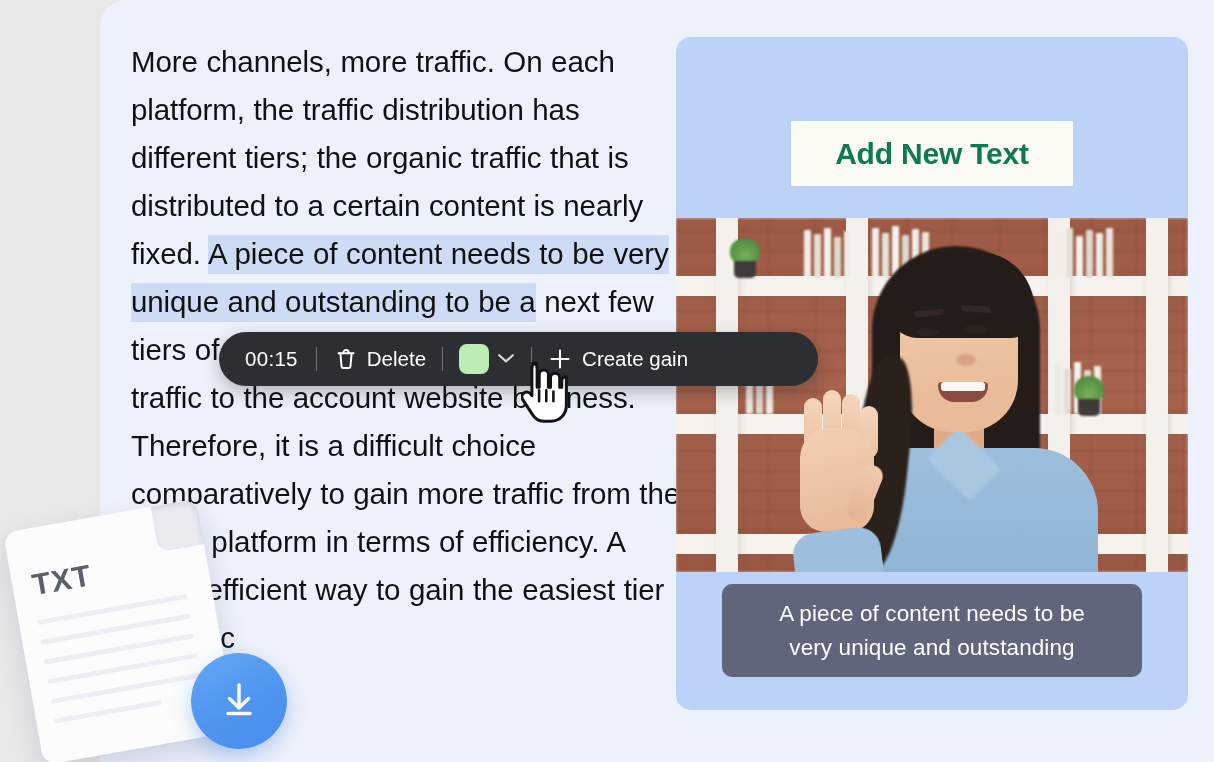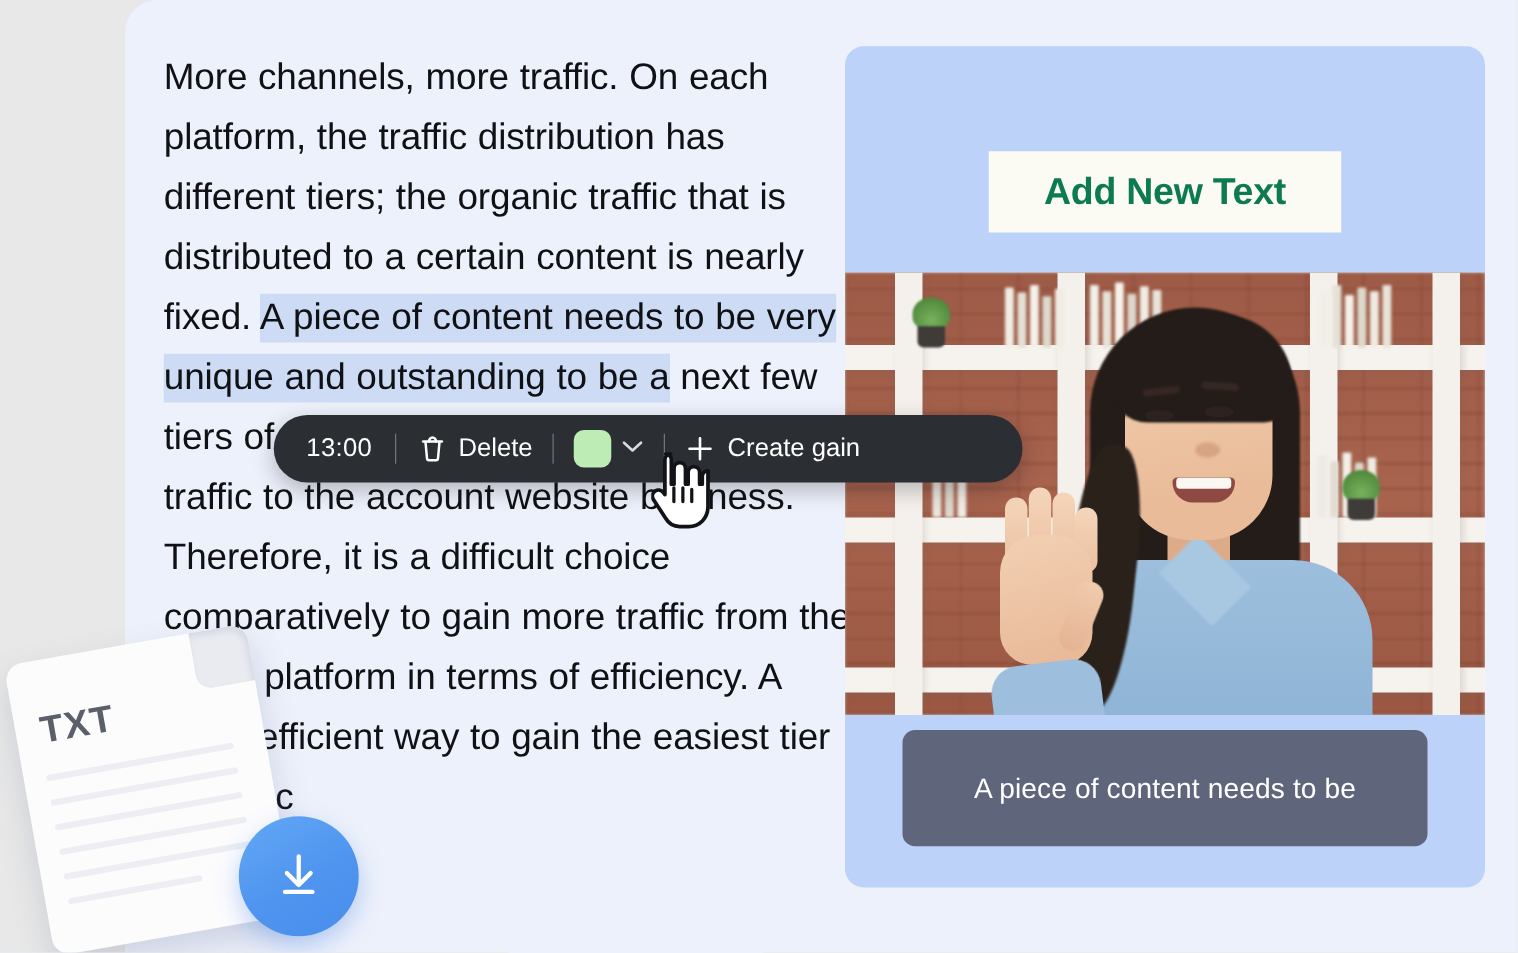--- a/index.html
+++ b/index.html
@@ -466,25 +466,26 @@
             <div class="finger" style="left:70px; top:26px; height:52px;"></div>
             <div class="palm"></div>
             <div class="thumb"></div>
             <div class="sleeve"></div>
           </div>
         </div>
       </div>
 
       <div class="caption-box">
         <span>A piece of content needs to be</span>
+        <span>very unique and outstanding</span>
       </div>
     </div>
 
     <div class="clip-toolbar">
-      <div class="tb-time">13:00</div>
+      <div class="tb-time">00:15</div>
 
       <div class="tb-sep"></div>
 
       <div class="tb-btn">
         <span>
           <svg width="22" height="24" viewBox="0 0 22 24" fill="none" aria-hidden="true">
             <path d="M3.5 6.2h15" stroke="#fff" stroke-width="2" stroke-linecap="round"></path>
             <path d="M8.2 6.2c0-1.9 1.3-3.2 2.8-3.2s2.8 1.3 2.8 3.2" stroke="#fff" stroke-width="2" stroke-linecap="round"></path>
             <path d="M5.4 6.6l1.2 13.1c.07.8.74 1.4 1.55 1.4h5.7c.8 0 1.48-.6 1.55-1.4l1.2-13.1" stroke="#fff" stroke-width="2" stroke-linejoin="round" stroke-linecap="round"></path>
           </svg>

